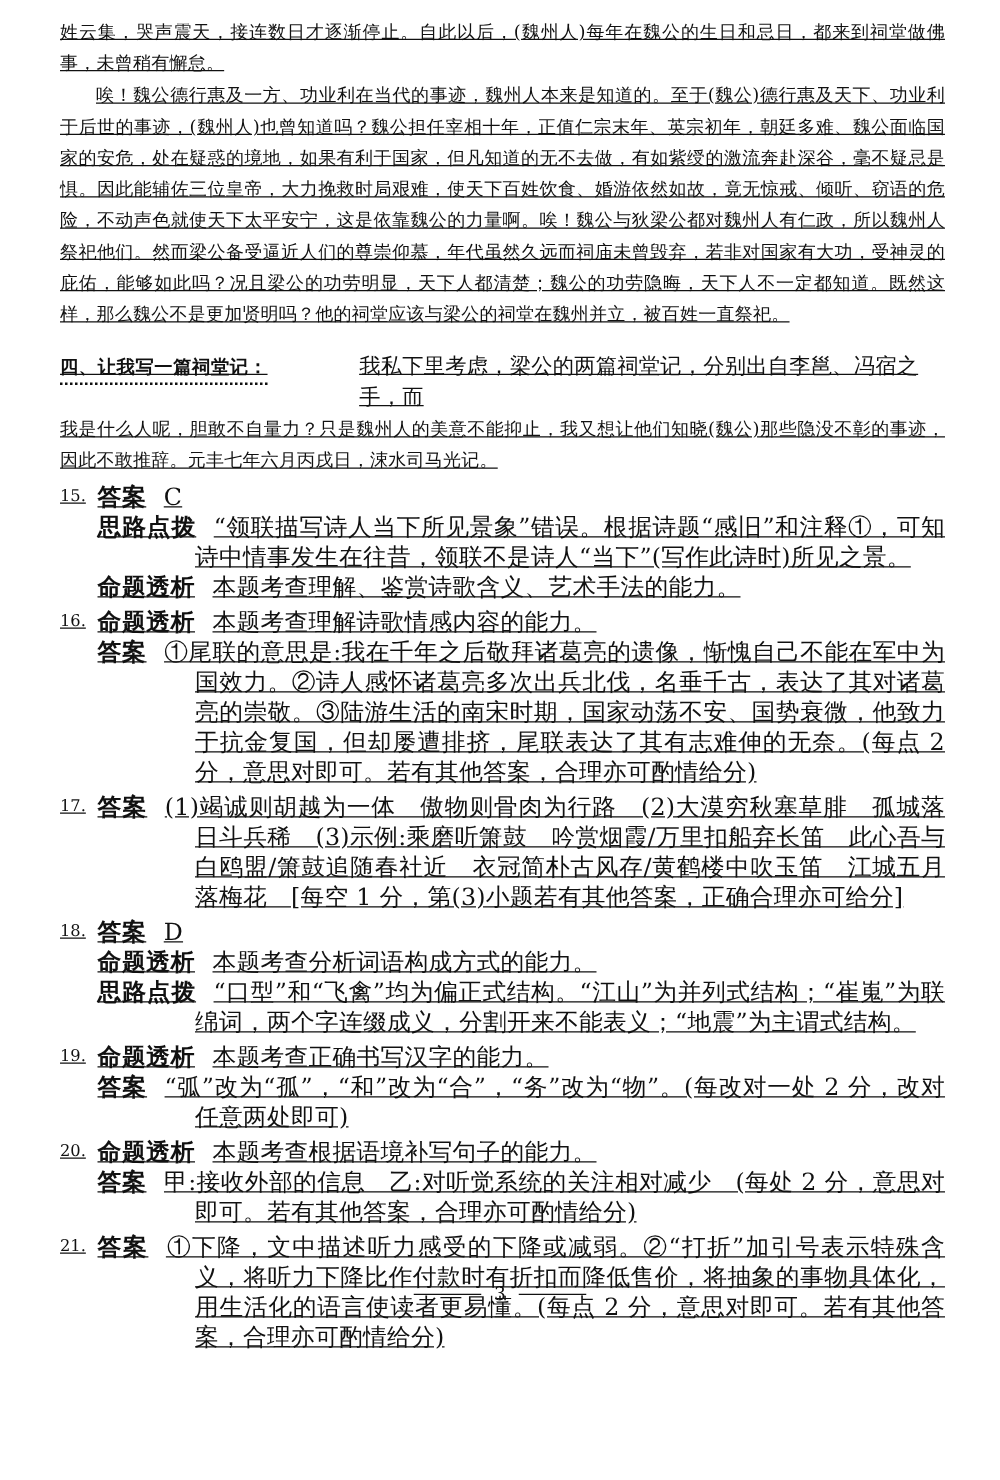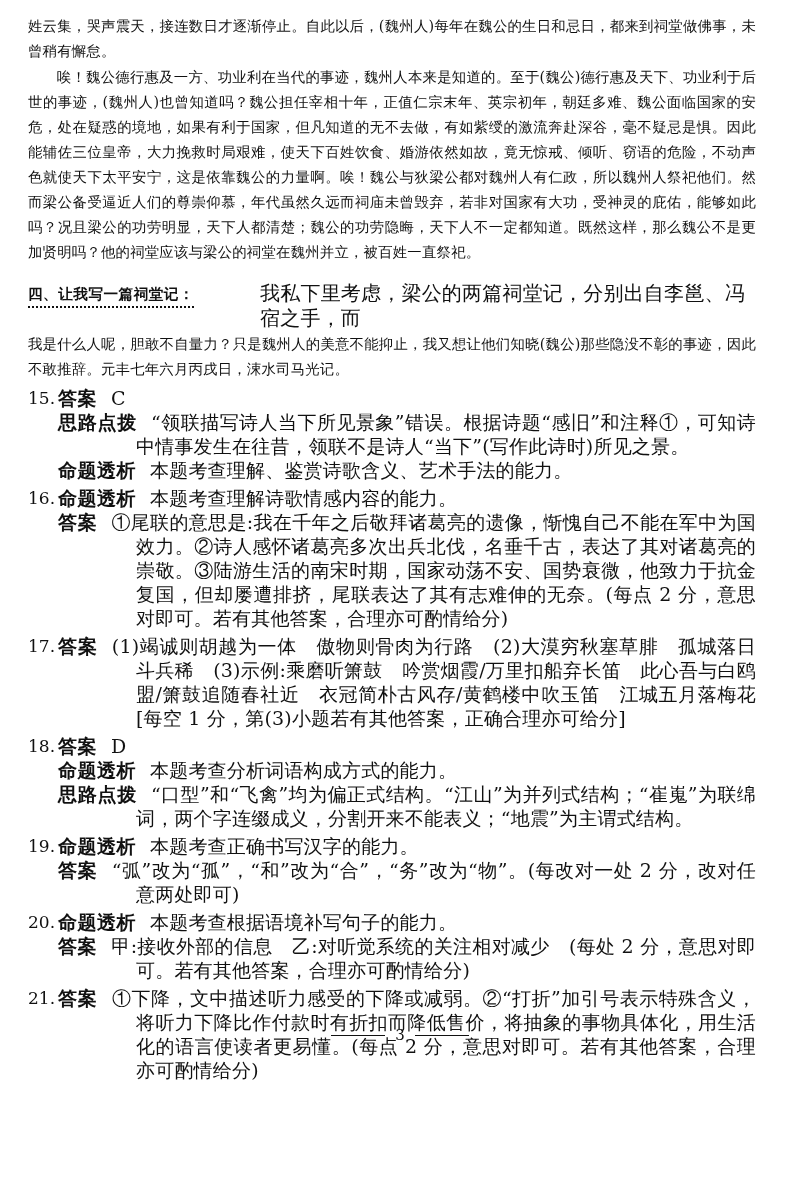--- a/index.html
+++ b/index.html
@@ -12,22 +12,23 @@
     height: 1184px;
     font-family: "DejaVu Serif", "Liberation Serif", serif;
     color: #111111;
     position: relative;
     overflow: hidden;
   }
   .page {
     width: 800px;
     height: 1060px;
     box-sizing: border-box;
-    padding: 14px 44px 0 28px;
+    padding: 14px 44px 0 48px;
     position: relative;
+    text-decoration: underline;
   }
 
   
   .para {
     font-size: 14.4px;
     line-height: 25px;
     text-align: justify;
     text-justify: inter-ideograph;
     letter-spacing: 0.2px;
     margin: 0 0 1px 0;
@@ -46,37 +47,37 @@
     font-size: 14.6px;
     line-height: 25px;
     letter-spacing: 0.5px;
     border-bottom: 2px dotted #111;
     padding-bottom: 0px;
     white-space: nowrap;
     text-align: right;
   }
   .writing-title-gap { width: 78px; }
   .writing-tail {
-    font-size: 20px;
+    font-size: 17px;
     line-height: 25px;
     letter-spacing: 0.2px;
   }
 
   
   .qblock {
     display: flex;
     align-items: flex-start;
     margin-top: 4px;
   }
   .qnum {
     width: 30px;
     flex: 0 0 30px;
-    font-size: 17px;
+    font-size: 13px;
     line-height: 24px;
-    text-align: right;
+    text-align: left;
     padding-right: 4px;
     box-sizing: border-box;
   }
   .qbody {
     flex: 1 1 auto;
     min-width: 0;
   }
 
   
   .kv {

